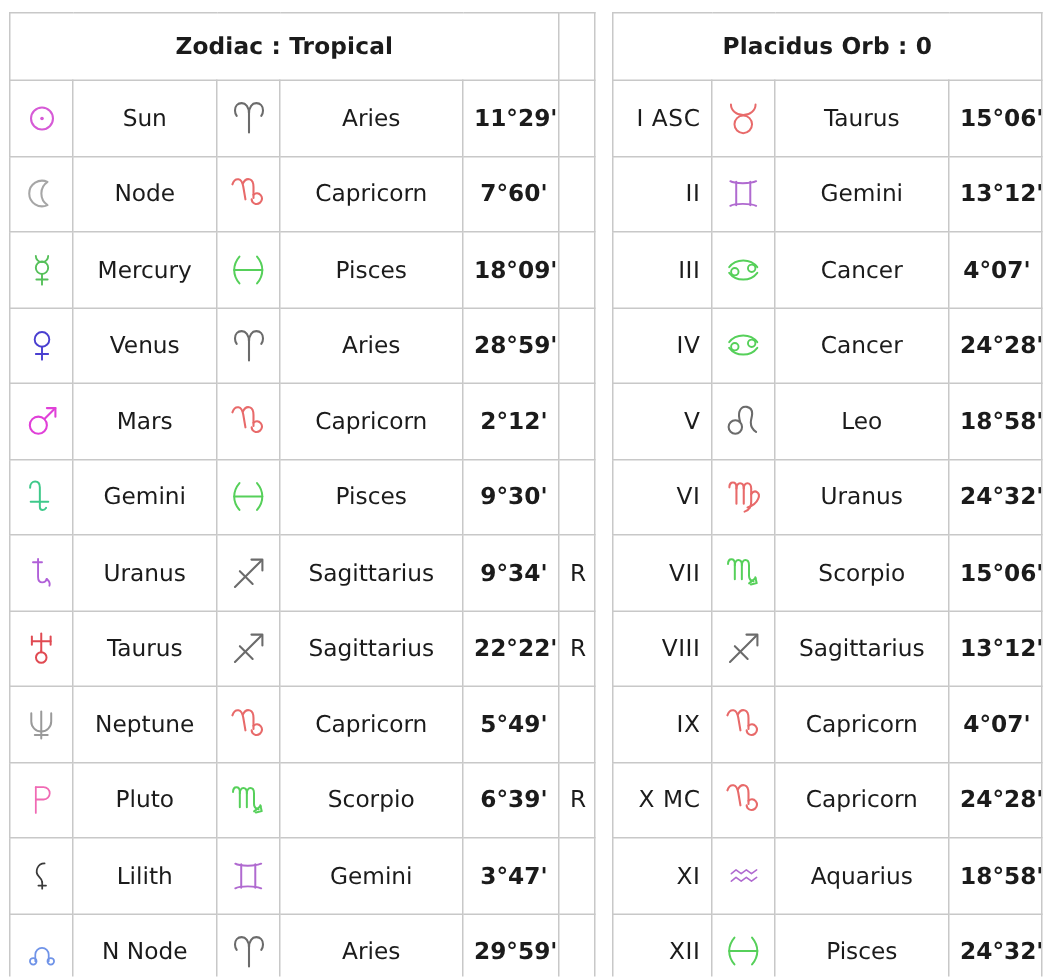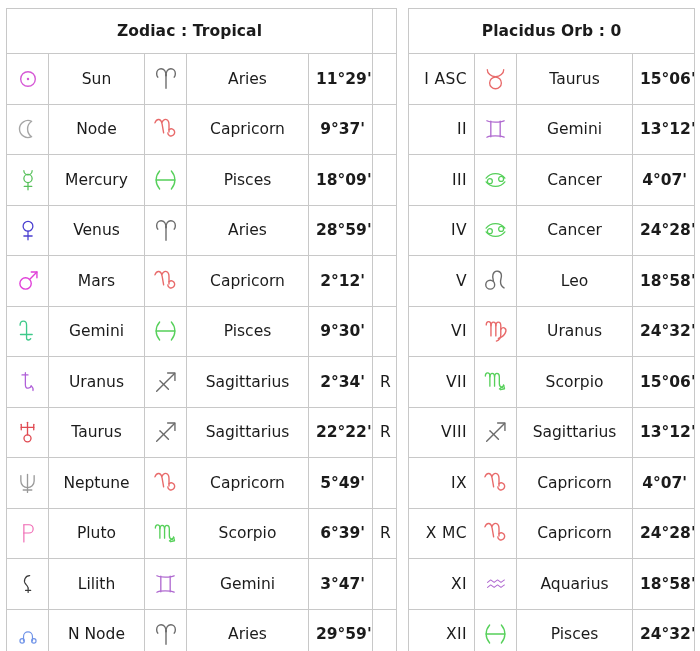--- a/index.html
+++ b/index.html
@@ -124,21 +124,21 @@
           <td class="glyph"><svg width="26" height="26" viewBox="0 0 32 32" fill="none" stroke="#a6a6a6" stroke-width="1.7" stroke-linecap="round" stroke-linejoin="round">
               <path d="M20.5 6.5a11.5 11.5 0 0 0 0 19 10.5 10.5 0 1 1 0-19z"></path>
             </svg></td>
           <td class="namecell">Node</td>
           <td class="glyph"><svg width="27" height="26" viewBox="0 0 32 32" fill="none" stroke="#e86a6a" stroke-width="1.7" stroke-linecap="round" stroke-linejoin="round">
               <path d="M3 8.5c1-3 3-4.5 5-4.2 2.3.4 3.3 2.6 3.9 6l1.8 10.5"></path>
               <path d="M11.5 8c1.4-3 3.7-4.3 5.8-3.6 2.2.7 3 3 3 6.3v9"></path>
               <path d="M20.3 17c1.8-1.6 4.3-1.5 5.9.3 1.6 1.8 1.4 4.6-.5 6.2-1.4 1.2-3.2 1.4-4.8.6-1.3-.7-2.1-2-2.1-3.4"></path>
             </svg></td>
           <td class="namecell">Capricorn</td>
-          <td class="degcell">9°37'</td>
+          <td class="degcell">7°60'</td>
           <td class="retro"></td>
           <td class="gap"></td>
           <td class="housenum">II</td>
           <td class="glyph"><svg width="25" height="26" viewBox="0 0 32 32" fill="none" stroke="#b06ad0" stroke-width="1.7" stroke-linecap="round" stroke-linejoin="round">
               <path d="M10 6v20"></path>
               <path d="M22 6v20"></path>
               <path d="M5 5.5c3.5 2.2 17.5 2.2 22 0"></path>
               <path d="M5 26.5c3.5-2.2 17.5-2.2 22 0"></path>
             </svg></td>
           <td class="namecell">Gemini</td>
@@ -252,21 +252,21 @@
               <path d="M12.5 3.5v16c0 3 1.6 4.8 3.8 4.8 2 0 3.4-1.3 3.9-3"></path>
               <path d="M20.2 21.3c1.6 1.3 3.2 3.6 2.4 6"></path>
             </svg></td>
           <td class="namecell">Uranus</td>
           <td class="glyph"><svg width="26" height="26" viewBox="0 0 32 32" fill="none" stroke="#6b6b6b" stroke-width="1.7" stroke-linecap="round" stroke-linejoin="round">
               <path d="M4.5 27.5L26.5 5.5"></path>
               <path d="M18 5h9v9"></path>
               <path d="M8.5 14.5L19 25"></path>
             </svg></td>
           <td class="namecell">Sagittarius</td>
-          <td class="degcell">2°34'</td>
+          <td class="degcell">9°34'</td>
           <td class="retro">R</td>
           <td class="gap"></td>
           <td class="housenum">VII</td>
           <td class="glyph"><svg width="27" height="25" viewBox="0 0 32 32" fill="none" stroke="#56d05a" stroke-width="1.7" stroke-linecap="round" stroke-linejoin="round">
               <path d="M3 9c0-2.5 1.3-4 2.9-4 1.7 0 2.9 1.5 2.9 4V22"></path>
               <path d="M8.8 10c0-2.7 1.3-4.4 3-4.4s3 1.7 3 4.4V22"></path>
               <path d="M14.8 10c0-2.7 1.3-4.4 3-4.4s3.1 1.7 3.1 4.4v9c0 2.6 1.5 4.3 3.9 4.8"></path>
               <path d="M21 25.5l5.5-4.5"></path>
               <path d="M22.5 26.5l5-1.2-1.2-5"></path>
             </svg></td>

